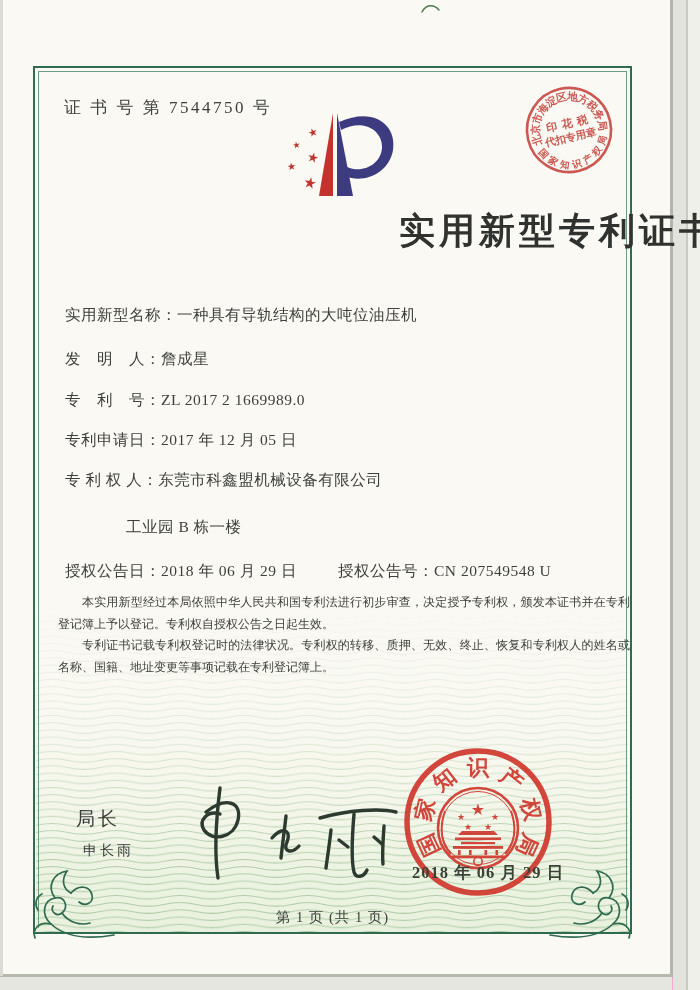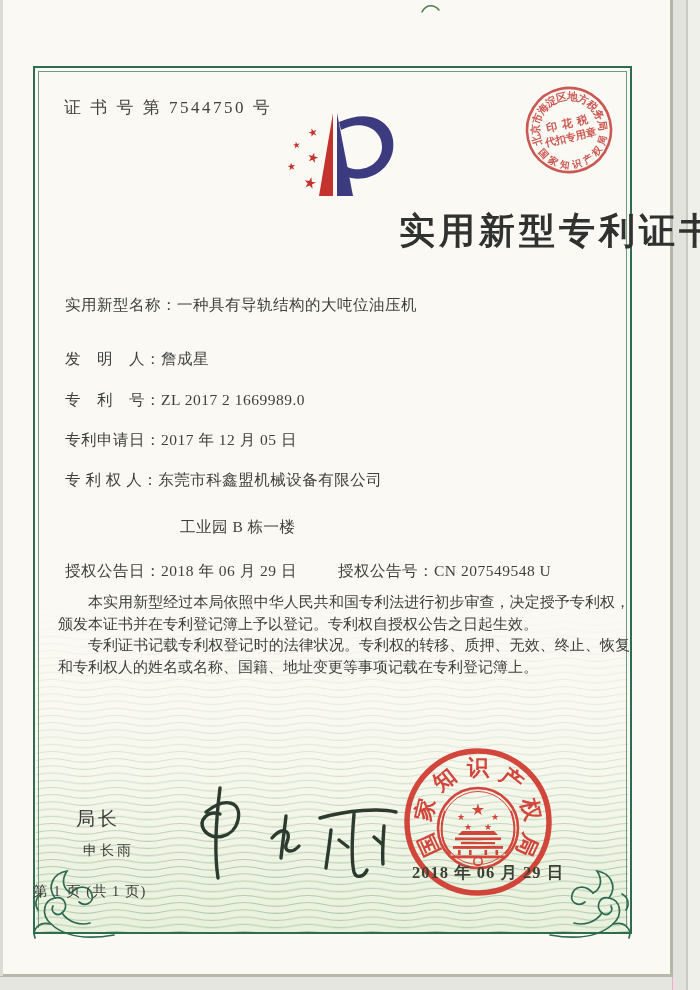--- a/index.html
+++ b/index.html
@@ -16,32 +16,32 @@
   .edge-l1{left:0;top:0;width:3px;height:976px;background:#dcdcd4;}
   .frame{position:absolute;left:33px;top:66px;width:595px;height:864px;border:2px solid #2f6b50;}
   .frame-inner{position:absolute;left:38px;top:71px;width:587px;height:856px;
     border-top:1px solid #6d9a81;border-left:1px solid #6d9a81;border-right:1px solid #6d9a81;}
   .cert-no{position:absolute;left:64px;top:96px;font-size:17px;letter-spacing:2.5px;color:#40423f;}
   .title{position:absolute;left:33px;top:207px;width:686px;text-align:right;
     font-size:36px;font-weight:700;letter-spacing:4px;color:#30322f;}
   .field-row{position:absolute;left:65px;width:560px;font-size:15.5px;color:#3d3f3c;
     white-space:nowrap;letter-spacing:0.5px;}
   .field-label{display:inline-block;color:#3d3f3c;}
-  .addr2{margin-left:115px;margin-top:6px;}
+  .addr2{margin-left:61px;margin-top:6px;}
   .grant-right{position:absolute;left:273px;top:0;font-family:Liberation Serif, serif;}
-  .body-text{position:absolute;left:58px;top:592px;width:572px;font-size:15px;
+  .body-text{position:absolute;left:58px;top:592px;width:572px;font-size:12px;
     line-height:21.6px;color:#3d3f3c;text-align:justify;}
   .body-text p{margin:0;text-indent:2em;}
   .sig-title{position:absolute;left:76px;top:806px;font-size:19px;letter-spacing:3px;color:#383a37;
     font-family:"Liberation Sans","DejaVu Sans",sans-serif;}
   .sig-name{position:absolute;left:83px;top:842px;font-size:14px;letter-spacing:3px;color:#383a37;
     font-family:"Liberation Sans","DejaVu Sans",sans-serif;}
   .seal-date{position:absolute;left:412px;top:862px;font-size:16.5px;font-weight:600;
     letter-spacing:1px;color:#3a4237;z-index:6;}
-  .footer{position:absolute;left:33px;top:882px;width:599px;text-align:left;
+  .footer{position:absolute;left:33px;top:908px;width:599px;text-align:center;
     font-size:14.5px;color:#3d3f3c;letter-spacing:1px;}
   svg{position:absolute;overflow:visible;}
   .logo-svg{left:283px;top:110px;z-index:3;}
   .tax-stamp-svg{left:521px;top:82px;z-index:4;}
   .seal-svg{left:398px;top:742px;z-index:5;}
   .sign-svg{left:168px;top:780px;z-index:6;}
   .guilloche-svg{left:36px;top:598px;z-index:0;}
   .flourish-l{left:24px;top:866px;z-index:2;}
   .flourish-r{left:548px;top:866px;z-index:2;}
   .squiggle-svg{left:420px;top:2px;}
@@ -143,21 +143,21 @@
           <text x="48" y="86">识</text>
           <text x="48" y="86" transform="rotate(-20 48 48)">产</text>
           <text x="48" y="86" transform="rotate(-40 48 48)">权</text>
           <text x="48" y="86" transform="rotate(-60 48 48)">局</text>
         </g>
       </g>
     </svg>
 
     <div class="title">实用新型专利证书</div>
 
-    <div class="field-row" style="top:295px">
+    <div class="field-row" style="top:305px">
       <span class="field-label">实用新型名称：</span><span>一种具有导轨结构的大吨位油压机</span>
     </div>
     <div class="field-row" style="top:349px">
       <span class="field-label">发　明　人：</span><span>詹成星</span>
     </div>
     <div class="field-row" style="top:390px">
       <span class="field-label">专　利　号：</span><span>ZL 2017 2 1669989.0</span>
     </div>
     <div class="field-row" style="top:430px">
       <span class="field-label">专利申请日：</span><span>2017 年 12 月 05 日</span>

